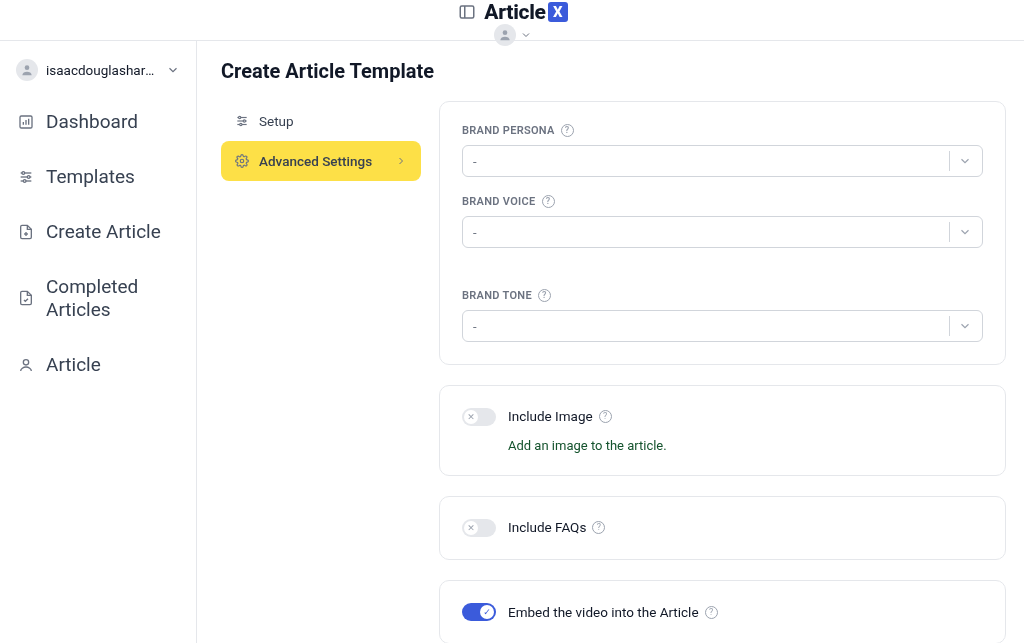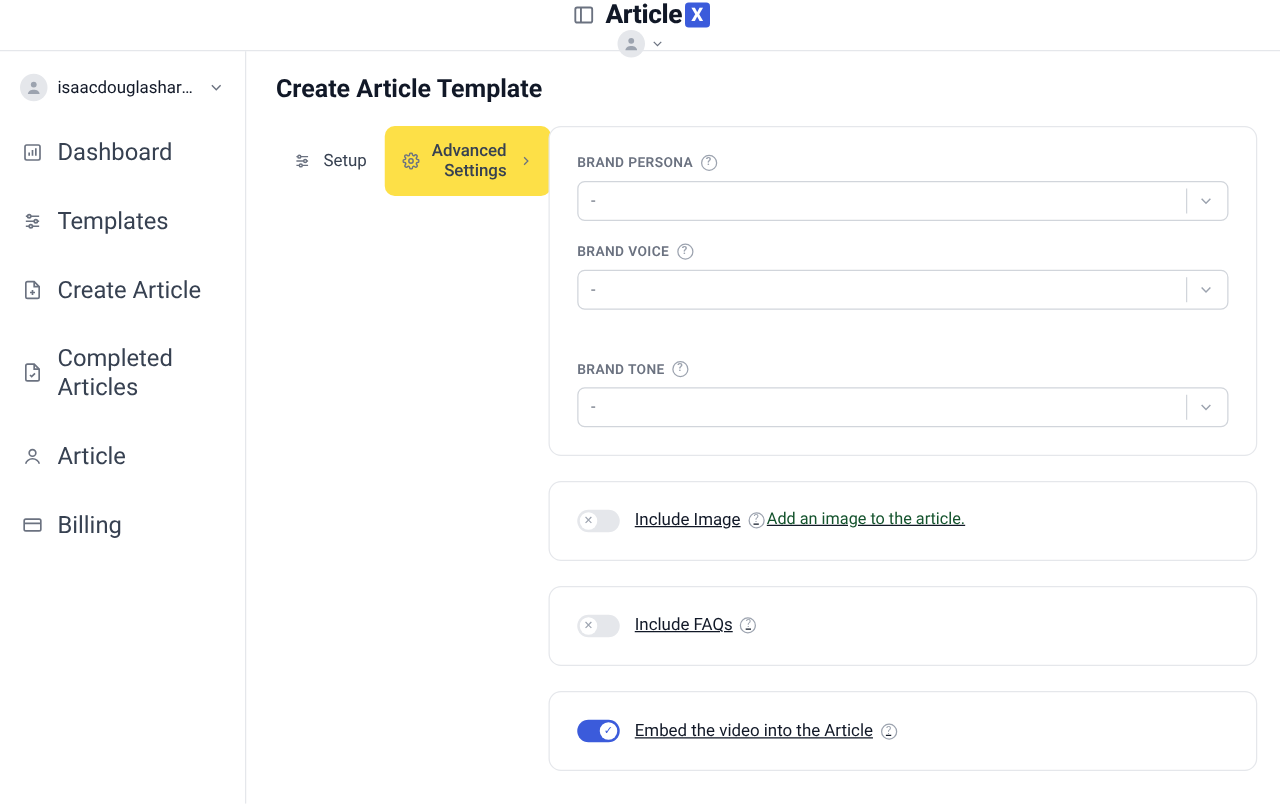--- a/index.html
+++ b/index.html
@@ -117,22 +117,21 @@
 
   .content-row {
     display: flex;
     align-items: flex-start;
     gap: 18px;
   }
 
   .subnav {
     width: 200px;
     display: flex;
-    flex-direction: row;
-    text-align: right;
+    flex-direction: column;
   }
   .subnav-item {
     display: flex;
     align-items: center;
     gap: 10px;
     padding: 12px 14px;
     font-size: 13.5px;
     border-radius: 8px;
     cursor: pointer;
     color: #374151;
@@ -211,21 +210,21 @@
   .toggle.on  { background: #3b5bdb; }
   .knob {
     position:absolute; top:2px; width:14px; height:14px;
     border-radius:50%; background:#fff;
     display:flex; align-items:center; justify-content:center;
     font-size:9px; line-height:1;
   }
   .toggle.off .knob { left:2px; color:#9ca3af; }
   .toggle.on  .knob { right:2px; color:#3b5bdb; }
   .toggle-text {
-    display:flex; flex-direction:row; gap:2px;text-decoration:underline;
+    display:flex; flex-direction:column; gap:14px;
   }
   .toggle-title {
     font-size: 13.5px;
     color: #111827;
     display: flex; align-items: center; gap:6px;
   }
   .toggle-sub {
     font-size: 13px;
     color: #14532d;
   }
@@ -330,29 +329,20 @@
       </div>
       <div class="nav-item">
         <span class="ic">
           <svg width="16" height="16" viewBox="0 0 24 24" fill="none" stroke="#6b7280" stroke-width="2">
               <circle cx="12" cy="8" r="4"></circle>
               <path d="M4 21c0-3 4-6 8-6s8 3 8 6"></path>
             </svg>
         </span>
         <span>Article</span>
       </div>
-      <div class="nav-item">
-        <span class="ic">
-          <svg width="16" height="16" viewBox="0 0 24 24" fill="none" stroke="#6b7280" stroke-width="2">
-              <rect x="2" y="5" width="20" height="14" rx="2"></rect>
-              <line x1="2" y1="10" x2="22" y2="10"></line>
-            </svg>
-        </span>
-        <span>Billing</span>
-      </div>
     </nav>
   </aside>
 
   <main class="main">
     <h1 class="page-title">Create Article Template</h1>
 
     <div class="content-row">
 
       <div class="subnav">
         <div class="subnav-item">

